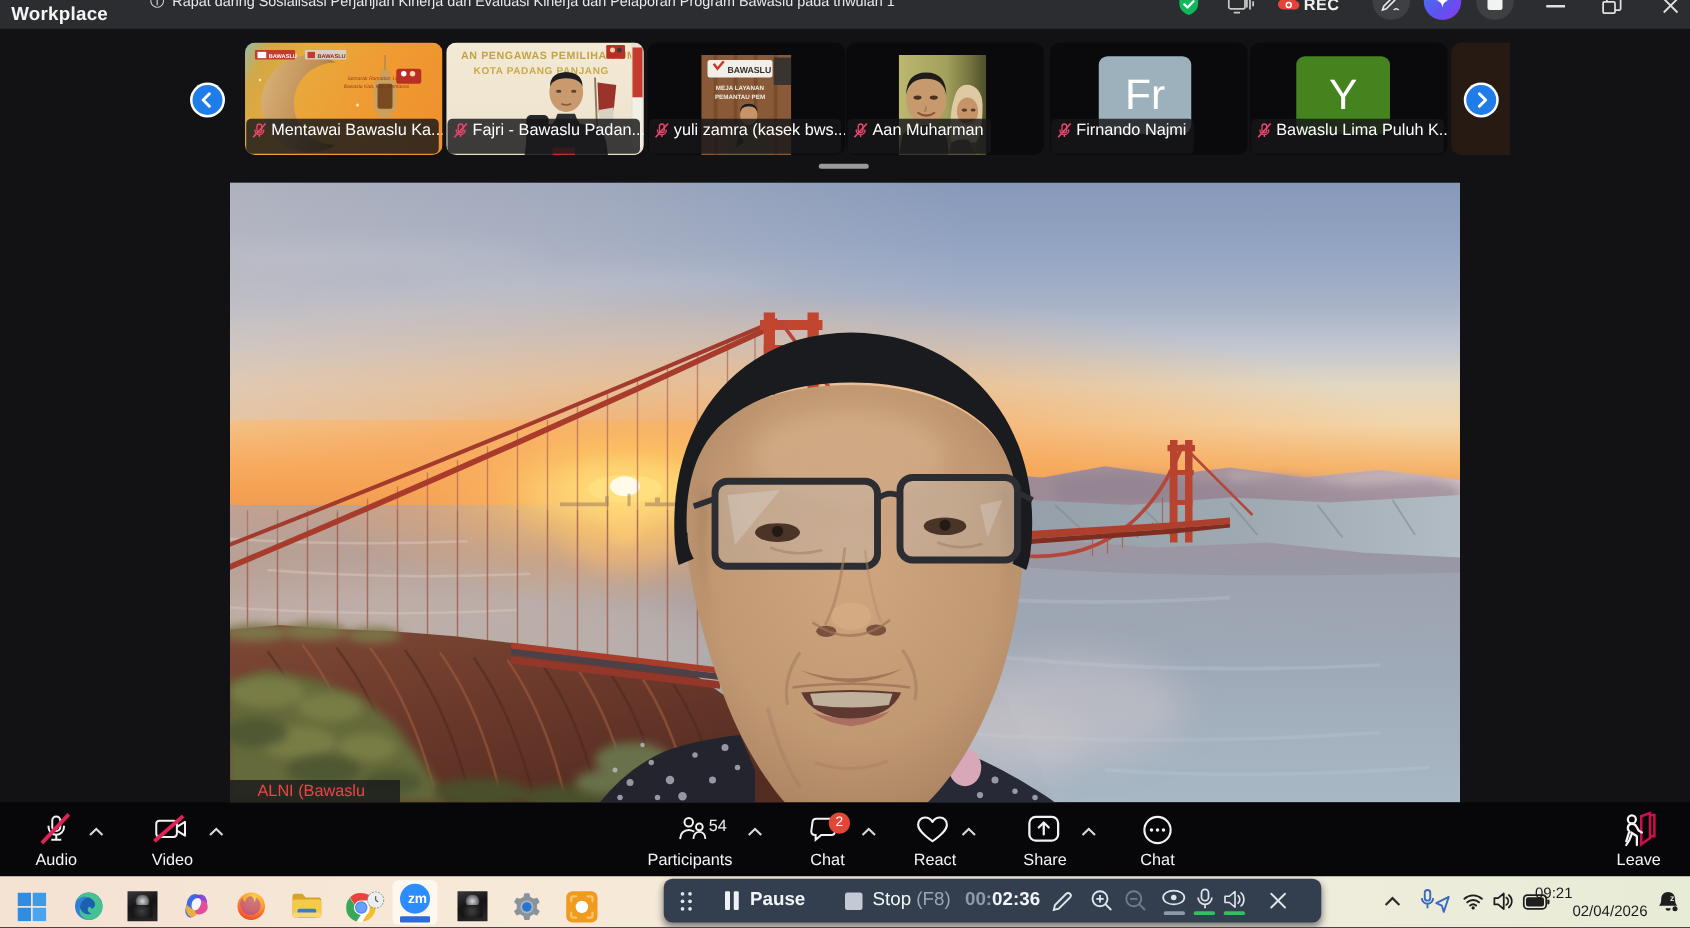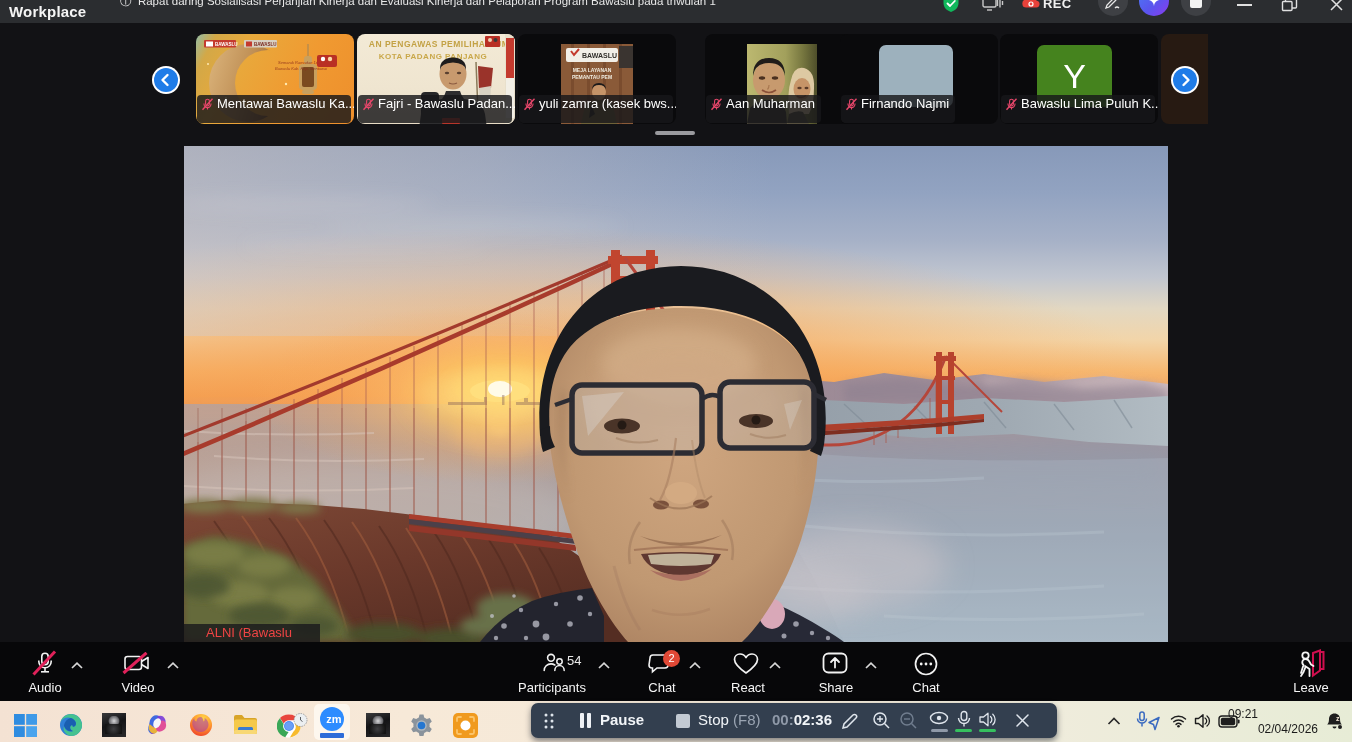--- a/index.html
+++ b/index.html
@@ -154,21 +154,21 @@
         <path d="M20 80 L24 62 Q28 55 38 56 Q50 55 52 62 L56 80 Z" fill="#6e6238"></path>
         <path d="M30 60 L34 70 L28 74 Z" fill="#2a2520"></path>
       </svg>
       <div class="vlabel" style="max-width:154px;"><svg width="13" height="13" viewBox="0 0 13 13">
             <path d="M6.5 1.2c-1 0-1.9.8-1.9 1.9v3c0 1 .8 1.9 1.9 1.9s1.9-.8 1.9-1.9v-3c0-1-.8-1.9-1.9-1.9zM3 5.5v.6c0 1.9 1.6 3.5 3.5 3.5S10 8 10 6.1v-.6" fill="none" stroke="#e8476b" stroke-width="1.1"></path>
             <line x1="6.5" y1="9.6" x2="6.5" y2="11.5" stroke="#e8476b" stroke-width="1.1"></line>
             <line x1="1.5" y1="11.8" x2="11.5" y2="0.8" stroke="#e8476b" stroke-width="1.4"></line>
           </svg>yuli zamra (kasek bws...</div>
     </div>
 
-    <div class="tile" style="left:705px;width:158px;background:#0a0a0c;">
+    <div class="tile" style="left:677px;width:158px;background:#0a0a0c;">
       <svg class="abs" style="left:42px;top:10px;" width="70" height="80" viewBox="0 0 70 80">
         <defs>
             <linearGradient id="aanbg" x1="0" y1="0" x2="1" y2="0">
               <stop offset="0" stop-color="#bcb870"></stop>
               <stop offset="0.55" stop-color="#a2a05c"></stop>
               <stop offset="0.8" stop-color="#76763f"></stop>
               <stop offset="1" stop-color="#4e4e2a"></stop>
             </linearGradient>
           </defs>
         <rect x="0" y="0" width="70" height="80" fill="url(#aanbg)"></rect>
@@ -188,20 +188,21 @@
       </svg>
       <div class="vlabel" style="max-width:154px;"><svg width="13" height="13" viewBox="0 0 13 13">
             <path d="M6.5 1.2c-1 0-1.9.8-1.9 1.9v3c0 1 .8 1.9 1.9 1.9s1.9-.8 1.9-1.9v-3c0-1-.8-1.9-1.9-1.9zM3 5.5v.6c0 1.9 1.6 3.5 3.5 3.5S10 8 10 6.1v-.6" fill="none" stroke="#e8476b" stroke-width="1.1"></path>
             <line x1="6.5" y1="9.6" x2="6.5" y2="11.5" stroke="#e8476b" stroke-width="1.1"></line>
             <line x1="1.5" y1="11.8" x2="11.5" y2="0.8" stroke="#e8476b" stroke-width="1.4"></line>
           </svg>Aan Muharman</div>
     </div>
 
     <div class="tile" style="left:840px;width:158px;background:#0a0a0c;">
       <div class="abs" style="left:39px;top:11px;width:74px;height:62px;background:#9db1bd;border-radius:7px;"></div>
+      <div class="abs" style="left:39px;top:11px;width:74px;height:62px;text-align:center;line-height:62px;color:#fff;font-size:34px;">Fr</div>
       <div class="vlabel" style="max-width:154px;"><svg width="13" height="13" viewBox="0 0 13 13">
             <path d="M6.5 1.2c-1 0-1.9.8-1.9 1.9v3c0 1 .8 1.9 1.9 1.9s1.9-.8 1.9-1.9v-3c0-1-.8-1.9-1.9-1.9zM3 5.5v.6c0 1.9 1.6 3.5 3.5 3.5S10 8 10 6.1v-.6" fill="none" stroke="#e8476b" stroke-width="1.1"></path>
             <line x1="6.5" y1="9.6" x2="6.5" y2="11.5" stroke="#e8476b" stroke-width="1.1"></line>
             <line x1="1.5" y1="11.8" x2="11.5" y2="0.8" stroke="#e8476b" stroke-width="1.4"></line>
           </svg>Firnando Najmi</div>
     </div>
 
     <div class="tile" style="left:1000px;width:158px;background:#0a0a0c;">
       <div class="abs" style="left:37px;top:11px;width:75px;height:62px;background:#45831e;border-radius:7px;"></div>
       <div class="abs" style="left:37px;top:11px;width:75px;height:62px;text-align:center;line-height:62px;color:#fff;font-size:34px;">Y</div>

